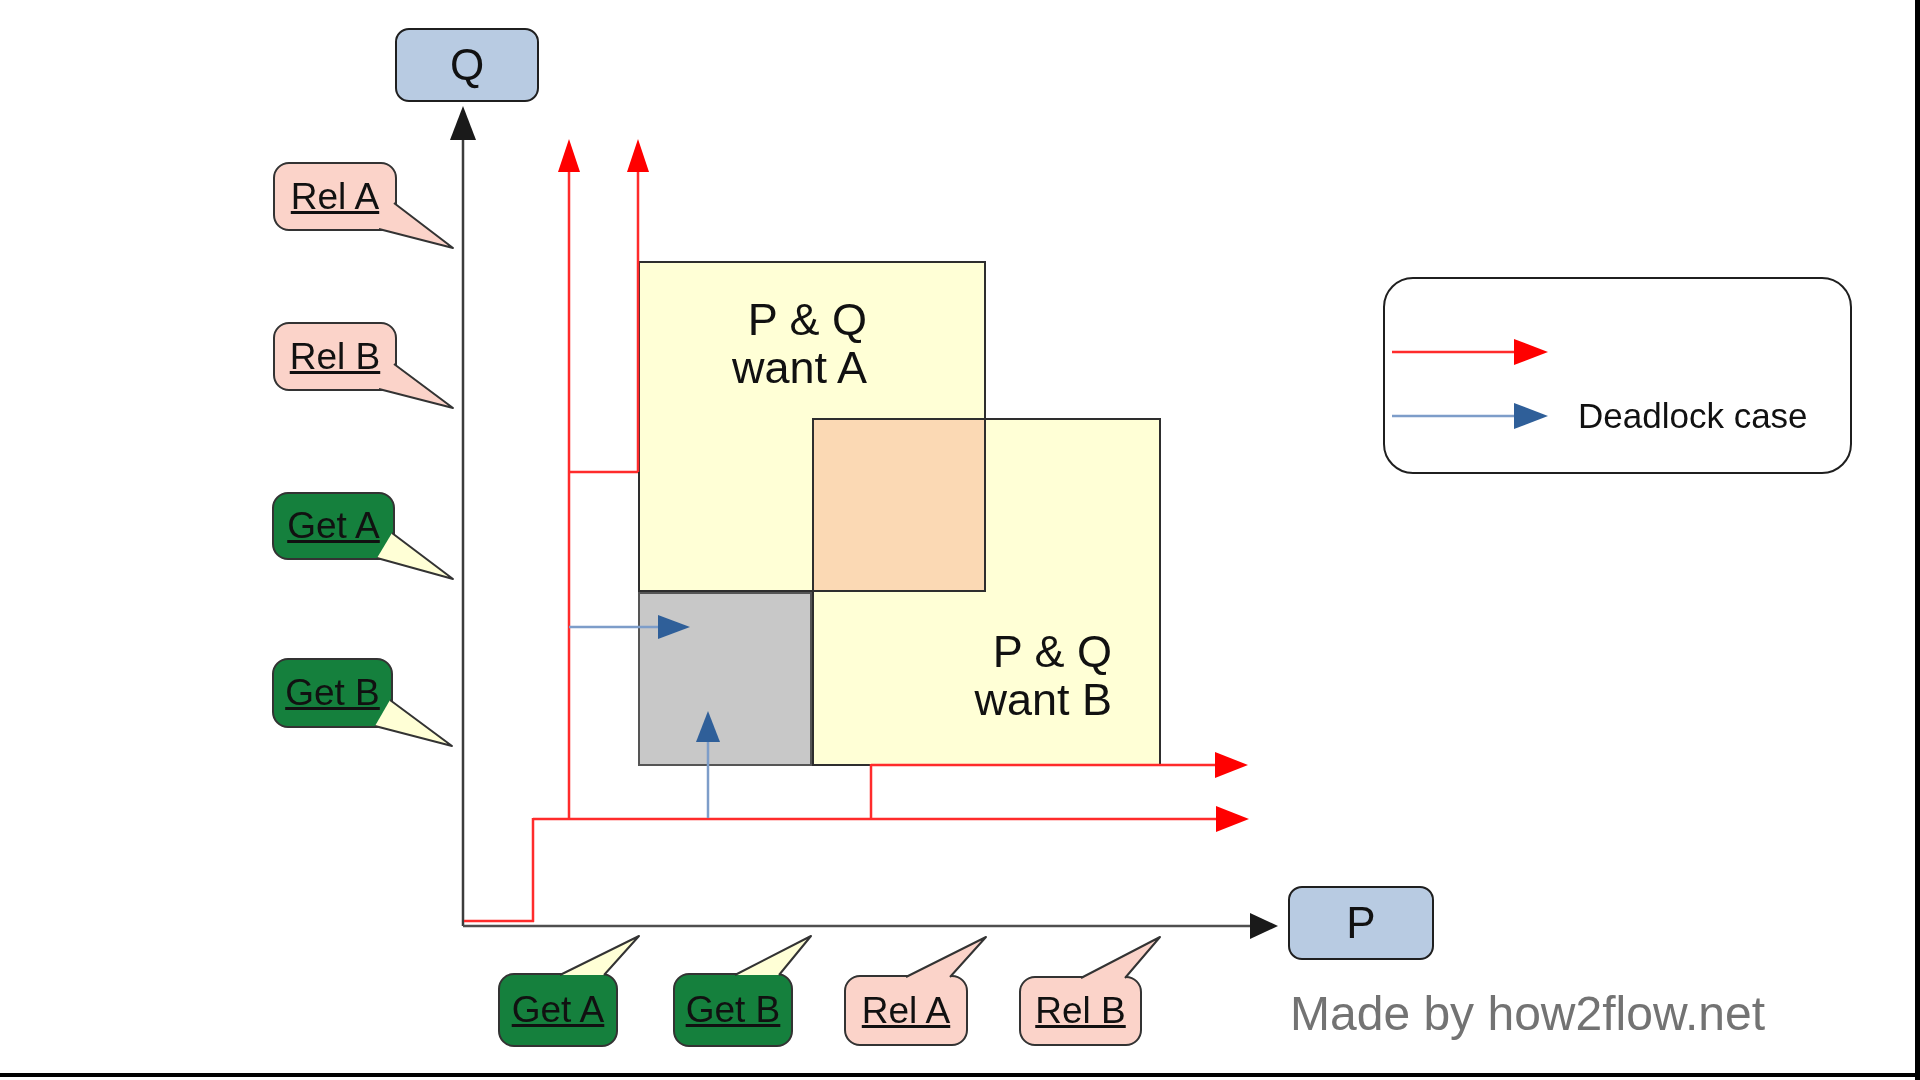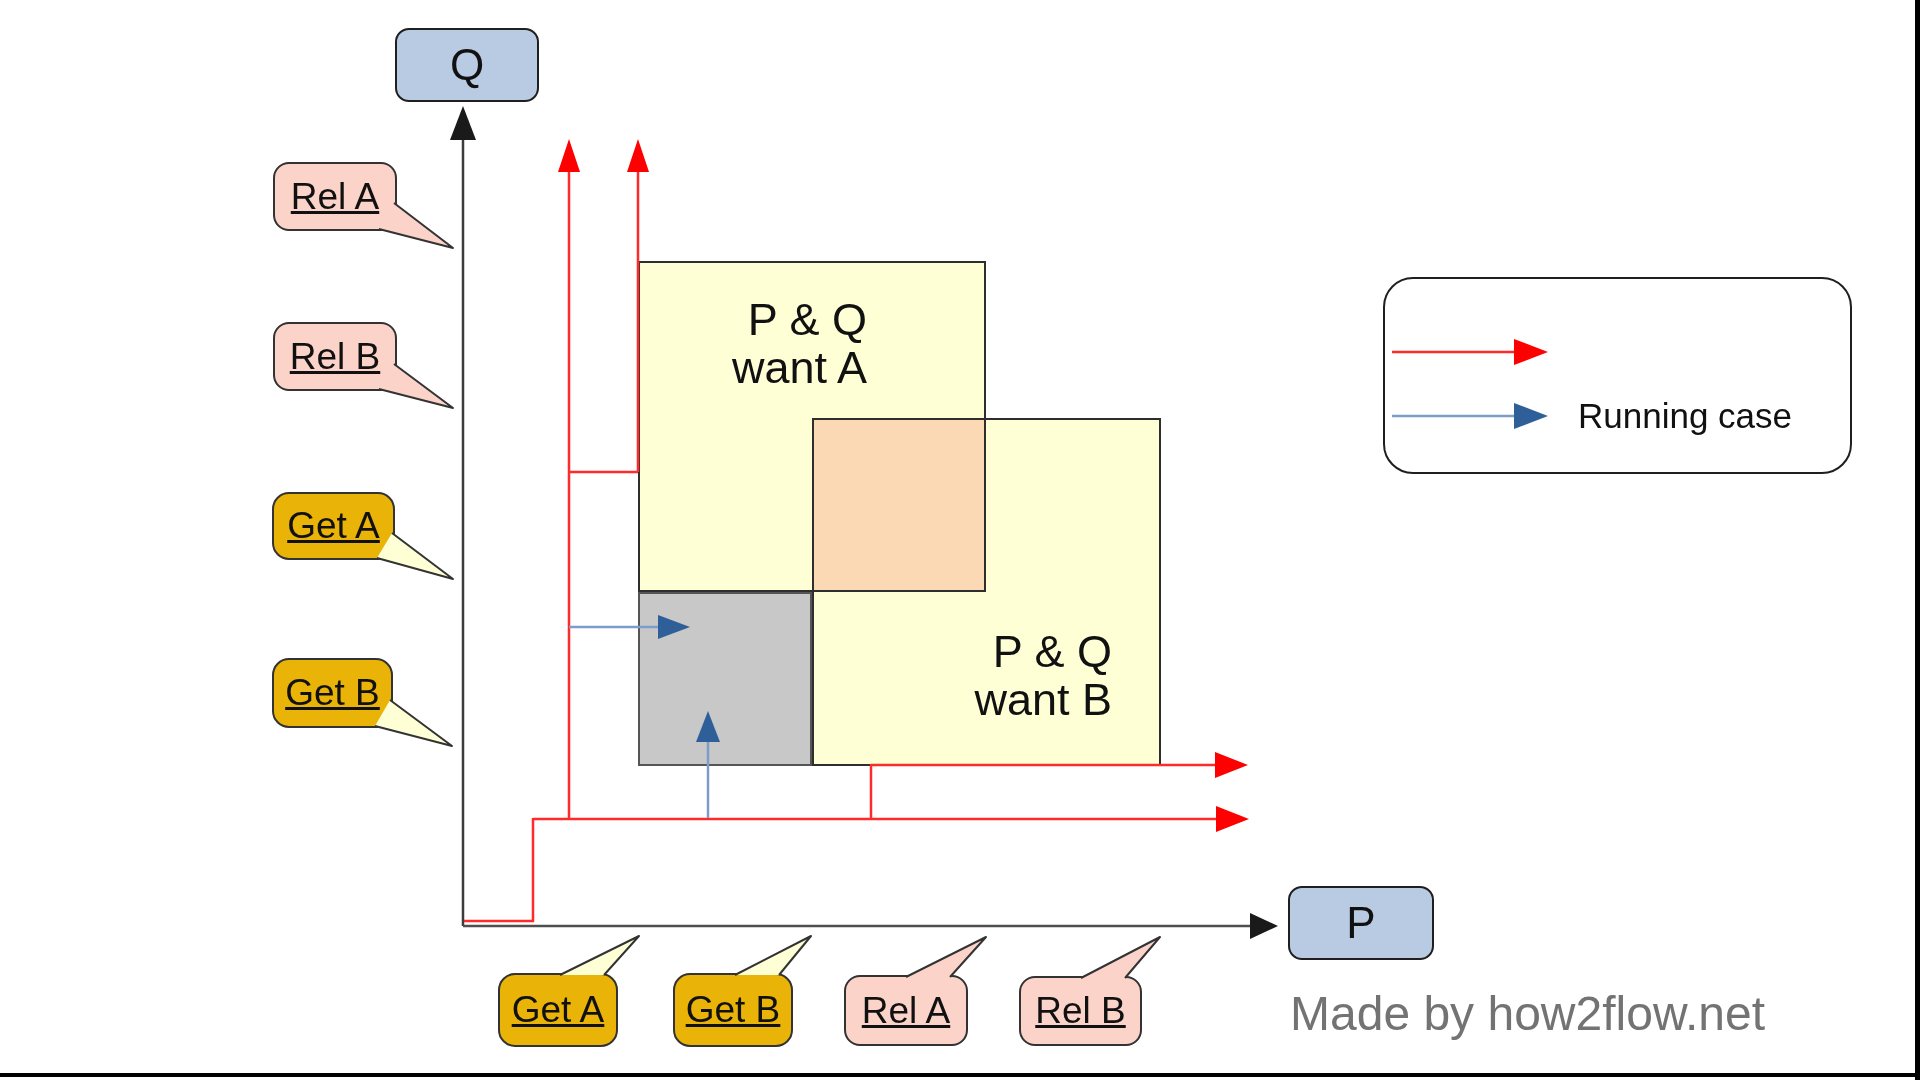--- a/index.html
+++ b/index.html
@@ -22,21 +22,21 @@
   .region-label{
     z-index:2;text-align:right;color:#111;font-size:45px;line-height:48px;white-space:pre-line;
   }
   .region-label.small{font-size:30px;line-height:35px;}
   
   .callout{
     border:2px solid #333;border-radius:16px;display:flex;align-items:center;justify-content:center;
     font-size:37px;color:#111;z-index:2;box-sizing:border-box;text-decoration:underline;
   }
   .callout.pink{background:#fbd3c9;}
-  .callout.yellow{background:#eab308;border-radius:17px;}
+  .callout.yellow{background:#15803d;}
   
   .legend-box{
     background:#fff;border:2px solid #1f1f1f;border-radius:30px;z-index:1;
   }
   .legend-label{
     z-index:2;font-size:35px;color:#111;display:flex;align-items:center;height:44px;
   }
   .watermark{
     z-index:0;font-size:48px;color:#737373;white-space:nowrap;
   }
@@ -88,21 +88,21 @@
     <span>Get B</span>
   </div>
   <div class="abs callout pink" style="left:844px;top:975px;width:124px;height:71px;">
     <span>Rel A</span>
   </div>
   <div class="abs callout pink" style="left:1019px;top:976px;width:123px;height:70px;">
     <span>Rel B</span>
   </div>
 
   <div class="abs legend-box" style="left:1383px;top:277px;width:465px;height:193px;"></div>
-  <div class="abs legend-label" style="left:1578px;top:394px;">Running case</div>
+  <div class="abs legend-label" style="left:1578px;top:394px;">Deadlock case</div>
 
   <div class="abs edge-strip" style="left:1915px;top:0;width:5px;height:1080px;"></div>
   <div class="abs edge-strip" style="left:0;top:1073px;width:1920px;height:4px;"></div>
 
   <svg id="overlay" width="1920" height="1080" viewBox="0 0 1920 1080">
 
     <path d="M394,203 L453,248 L379,229" fill="#fbd3c9" stroke="#333" stroke-width="2" stroke-linejoin="round"></path>
     <path d="M394,364 L453,408 L379,389" fill="#fbd3c9" stroke="#333" stroke-width="2" stroke-linejoin="round"></path>
     <path d="M392,533 L453,579 L377,558" fill="#ffffd6" stroke="#333" stroke-width="2" stroke-linejoin="round"></path>
     <path d="M390,700 L452,746 L375,726" fill="#ffffd6" stroke="#333" stroke-width="2" stroke-linejoin="round"></path>

